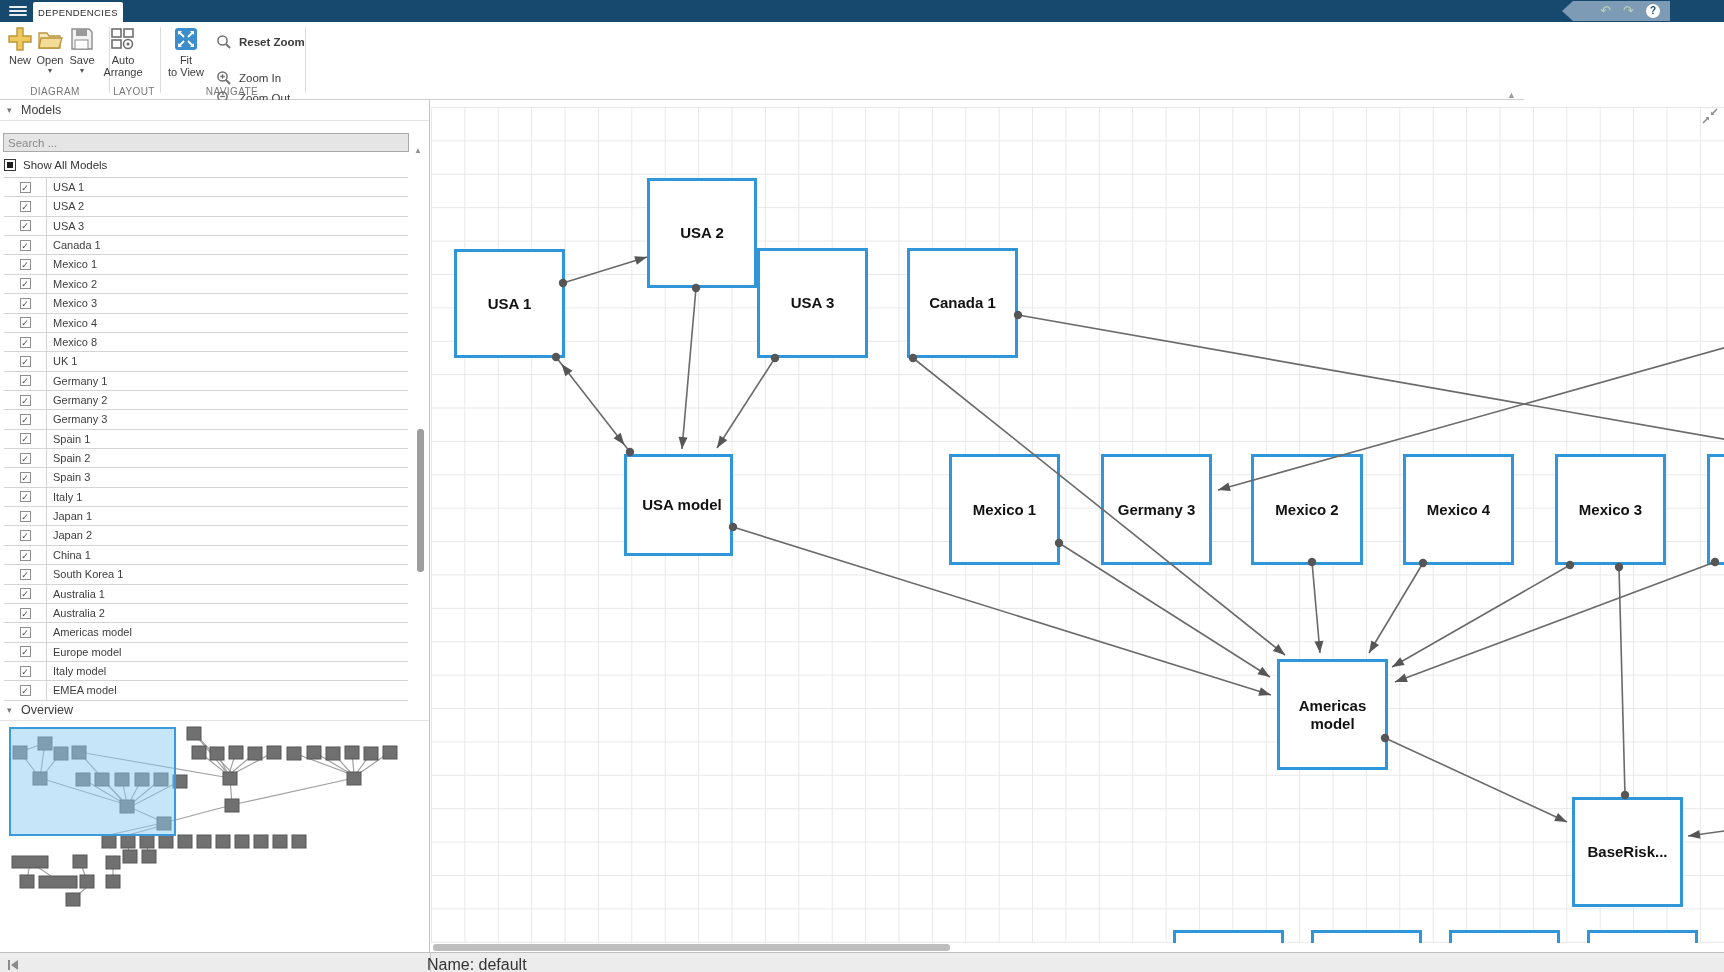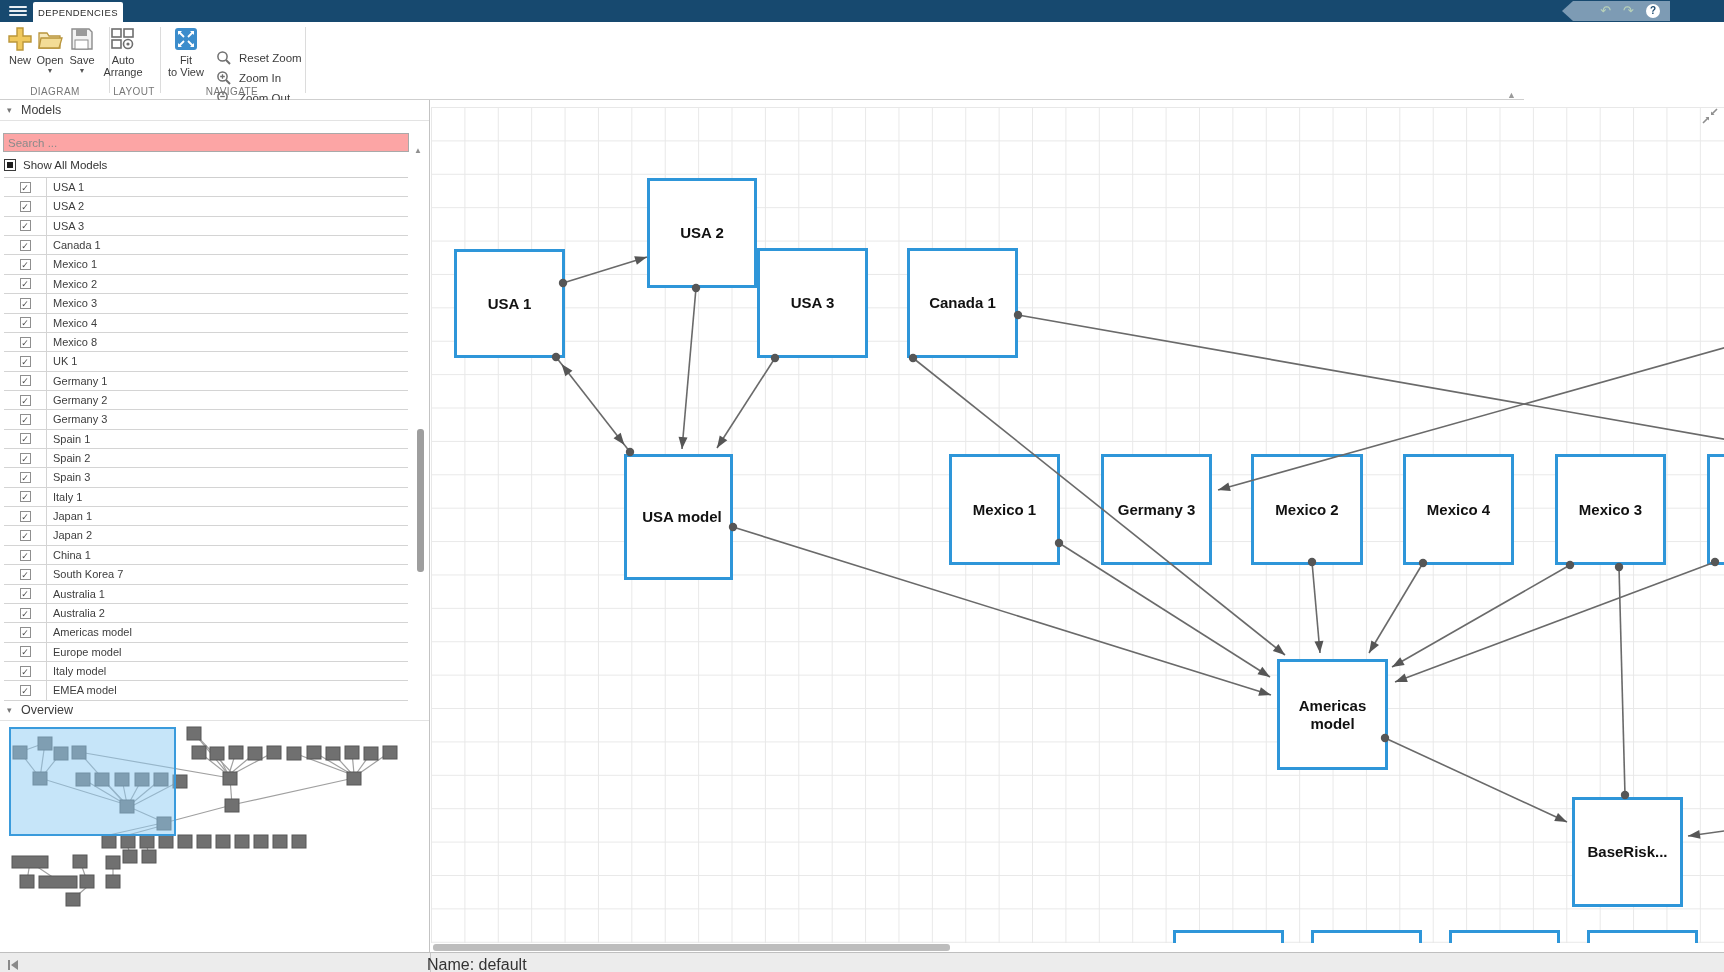--- a/index.html
+++ b/index.html
@@ -28,21 +28,21 @@
   .caret { font-size:7px; color:#555; line-height:7px; margin-top:1px; }
   .nav-row { position:absolute; left:216px; height:20px; display:flex; align-items:center; gap:7px; cursor:pointer; }
   .nav-row .nlabel { font-size:11.5px; color:#3c3c3c; }
   .ribbon-collapse { position:absolute; right:8px; top:68px; font-size:9px; color:#9a9a9a; cursor:pointer; }
 
   
   .panel { position:absolute; left:0; top:100px; width:430px; height:852px; background:#fff; border-right:1px solid #c3c3c3; }
   .phead { position:absolute; left:0; width:100%; height:21px; border-bottom:1px solid #e3e3e3; }
   .phead .tri { position:absolute; left:7px; top:5px; font-size:9px; color:#777; }
   .phead .ptitle { position:absolute; left:21px; top:3px; font-size:12.5px; color:#3d3d3d; }
-  .search-box { position:absolute; left:3px; top:33px; width:406px; height:19px; border:1px solid #a9a9a9; background:#fca5a5;
+  .search-box { position:absolute; left:3px; top:33px; width:406px; height:19px; border:1px solid #a9a9a9; background:#e5e5e5;
                 font-size:11.5px; color:#444; padding:0 4px; font-family:"Liberation Sans", sans-serif; }
   .search-box::placeholder { color:#8a8a8a; }
   .scroll-up { position:absolute; left:414px; top:46px; font-size:8px; color:#909090; cursor:pointer; }
   .scroll-thumb { position:absolute; left:417px; top:329px; width:7px; height:143px; background:#9e9e9e; border-radius:3px; cursor:pointer; }
   .showall { position:absolute; left:4px; top:55px; height:20px; display:flex; align-items:center; gap:7px; cursor:pointer; }
   .showall .sq { width:12px; height:12px; border:1px solid #3a3a3a; background:#fff; position:relative; }
   .showall .sq::after { content:""; position:absolute; left:2px; top:2px; right:2px; bottom:2px; background:#1f1f1f; }
   .showall .slabel { font-size:11.5px; color:#333; }
   .models-table { position:absolute; left:4px; top:77px; width:404px; border-top:1px solid #cfcfcf; }
   .mrow { height:19.37px; display:flex; border-bottom:1px solid #d4d4d4; background:#fff; cursor:default; }
@@ -130,21 +130,21 @@
     <div class="rdiv" style="left:160px;"></div>
 
     <div class="btn-big" style="left:166px;">
       <svg class="bicon" width="26" height="26" viewBox="0 0 26 26">
         <rect x="2" y="2" width="22" height="22" rx="3" fill="#3c8dcc"></rect>
         <path d="M6 6 l5 5 M20 20 l-5 -5 M20 6 l-5 5 M6 20 l5 -5" stroke="#fff" stroke-width="1.8"></path>
         <path d="M5 5 l4 0 -4 4 z M21 5 l0 4 -4 -4 z M21 21 l-4 0 4 -4 z M5 21 l0 -4 4 4 z" fill="#fff"></path>
       </svg>
       <div class="blabel"><span>Fit</span><br><span>to View</span></div>
     </div>
-    <div class="nav-row" style="top:26px;">
+    <div class="nav-row" style="top:10px;font-weight:bold;">
       <svg width="16" height="16" viewBox="0 0 16 16">
         <circle cx="6.5" cy="6.5" r="4.6" fill="none" stroke="#6f6f6f" stroke-width="1.5"></circle>
         <line x1="10" y1="10" x2="14" y2="14" stroke="#6f6f6f" stroke-width="2"></line>
       </svg>
       <span class="nlabel">Reset Zoom</span>
     </div>
     <div class="nav-row" style="top:46px;">
       <svg width="16" height="16" viewBox="0 0 16 16">
         <circle cx="6.5" cy="6.5" r="4.6" fill="none" stroke="#6f6f6f" stroke-width="1.5"></circle>
         <line x1="10" y1="10" x2="14" y2="14" stroke="#6f6f6f" stroke-width="2"></line>
@@ -168,21 +168,21 @@
     <div class="ribbon-collapse">▲</div>
   </div>
 
   <div class="canvas-bg"></div>
   <div class="canvas-grid"></div>
   <div class="nodes-layer" id="nodes-layer">
       <div class="gnode" style="left: 454px; top: 249px; width: 111px; height: 109px;">USA 1</div>
       <div class="gnode" style="left: 647px; top: 178px; width: 110px; height: 110px;">USA 2</div>
       <div class="gnode" style="left: 757px; top: 248px; width: 111px; height: 110px;">USA 3</div>
       <div class="gnode" style="left: 907px; top: 248px; width: 111px; height: 110px;">Canada 1</div>
-      <div class="gnode" style="left: 624px; top: 454px; width: 109px; height: 126px; padding-left: 10px;">USA model</div>
+      <div class="gnode" style="left: 624px; top: 454px; width: 109px; height: 102px; padding-left: 10px;">USA model</div>
       <div class="gnode" style="left: 949px; top: 454px; width: 111px; height: 111px;">Mexico 1</div>
       <div class="gnode" style="left: 1101px; top: 454px; width: 111px; height: 111px;">Germany 3</div>
       <div class="gnode" style="left: 1251px; top: 454px; width: 112px; height: 111px;">Mexico 2</div>
       <div class="gnode" style="left: 1403px; top: 454px; width: 111px; height: 111px;">Mexico 4</div>
       <div class="gnode" style="left: 1555px; top: 454px; width: 111px; height: 111px;">Mexico 3</div>
       <div class="gnode" style="left: 1707px; top: 454px; width: 111px; height: 111px;"></div>
       <div class="gnode" style="left: 1277px; top: 659px; width: 111px; height: 111px;">Americas model</div>
       <div class="gnode" style="left: 1572px; top: 797px; width: 111px; height: 110px;">BaseRisk...</div>
       <div class="gnode" style="left: 1173px; top: 930px; width: 111px; height: 90px;"></div>
       <div class="gnode" style="left: 1311px; top: 930px; width: 111px; height: 90px;"></div>
@@ -377,21 +377,21 @@
         <div class="mrow">
           <span class="cbcell">
             <span class="cb">✓</span>
           </span>
           <span class="mlabel">China 1</span>
         </div>
         <div class="mrow">
           <span class="cbcell">
             <span class="cb">✓</span>
           </span>
-          <span class="mlabel">South Korea 7</span>
+          <span class="mlabel">South Korea 1</span>
         </div>
         <div class="mrow">
           <span class="cbcell">
             <span class="cb">✓</span>
           </span>
           <span class="mlabel">Australia 1</span>
         </div>
         <div class="mrow">
           <span class="cbcell">
             <span class="cb">✓</span>

